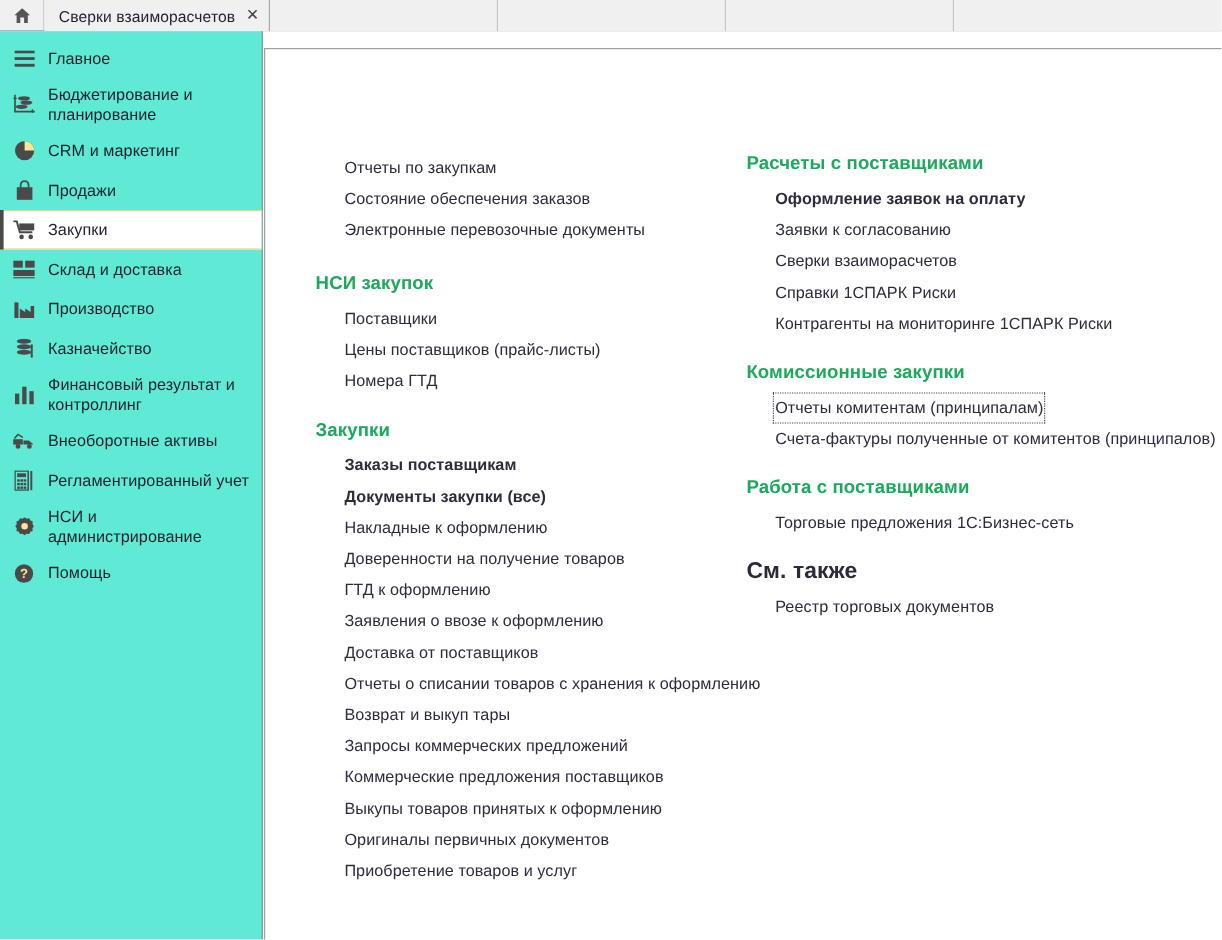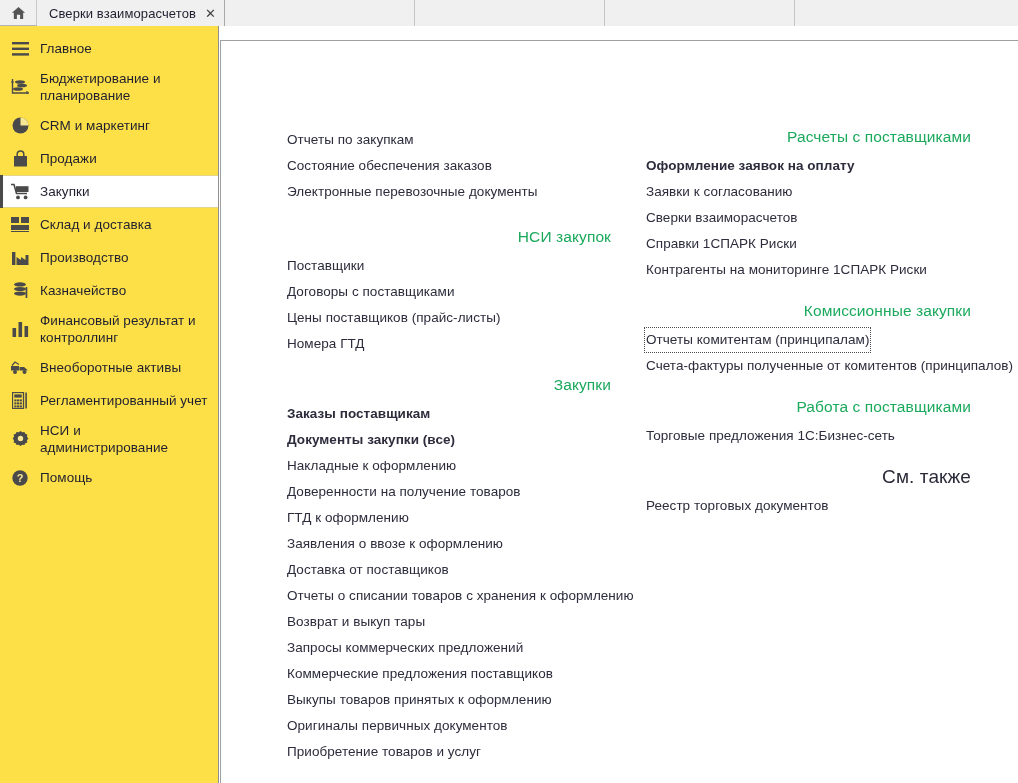--- a/index.html
+++ b/index.html
@@ -76,21 +76,21 @@
     background: #f0f0f0;
   }
   .tab-slot:last-child { border-right: none; }
 
   
   .sidebar {
     position: absolute;
     left: 0; top: 26px;
     width: 219px;
     height: 757px;
-    background: #fde047;
+    background: #5eead4;
     border-right: 1px solid #8f8f8f;
     padding-top: 6px;
   }
   .side-item {
     position: relative;
     display: flex;
     align-items: center;
     min-height: 33px;
     padding: 5px 8px 5px 0;
     cursor: pointer;
@@ -139,25 +139,24 @@
     position: relative;
     display: flex;
     padding: 86px 0 0 0;
   }
   .col-left  { width: 390px; padding-left: 42px; }
   .col-right { width: 360px; padding-left: 11px; }
 
   .sec-title {
     color: #1ba95c;
     font-size: 15.5px;
-    font-weight: normal;
+    font-weight: bold;
     margin: 0 0 6px 0;
     letter-spacing: 0.1px;
     line-height: 20px;
-    text-align: right;
   }
   .sec-title.plain { color: #2a2a38; font-size: 19px; }
   .sec { margin-bottom: 18px; }
 
   .lnk {
     display: inline-block;
     font-size: 13.5px;
     color: #2c2c3c;
     line-height: 16px;
     padding: 4px 1px 4px 1px;
@@ -365,21 +364,20 @@
 
         <div class="topgroup">
           <div class="lnk-row"><span class="lnk">Отчеты по закупкам</span></div>
           <div class="lnk-row"><span class="lnk">Состояние обеспечения заказов</span></div>
           <div class="lnk-row"><span class="lnk">Электронные перевозочные документы</span></div>
         </div>
 
         <div class="sec">
           <div class="sec-title">НСИ закупок</div>
           <div class="lnk-row"><span class="lnk">Поставщики</span></div>
-          <div class="lnk-row"><span class="lnk">Договоры с поставщиками</span></div>
           <div class="lnk-row"><span class="lnk">Цены поставщиков (прайс-листы)</span></div>
           <div class="lnk-row"><span class="lnk">Номера ГТД</span></div>
         </div>
 
         <div class="sec">
           <div class="sec-title">Закупки</div>
           <div class="lnk-row"><span class="lnk bold">Заказы поставщикам</span></div>
           <div class="lnk-row"><span class="lnk bold">Документы закупки (все)</span></div>
           <div class="lnk-row"><span class="lnk">Накладные к оформлению</span></div>
           <div class="lnk-row"><span class="lnk">Доверенности на получение товаров</span></div>

